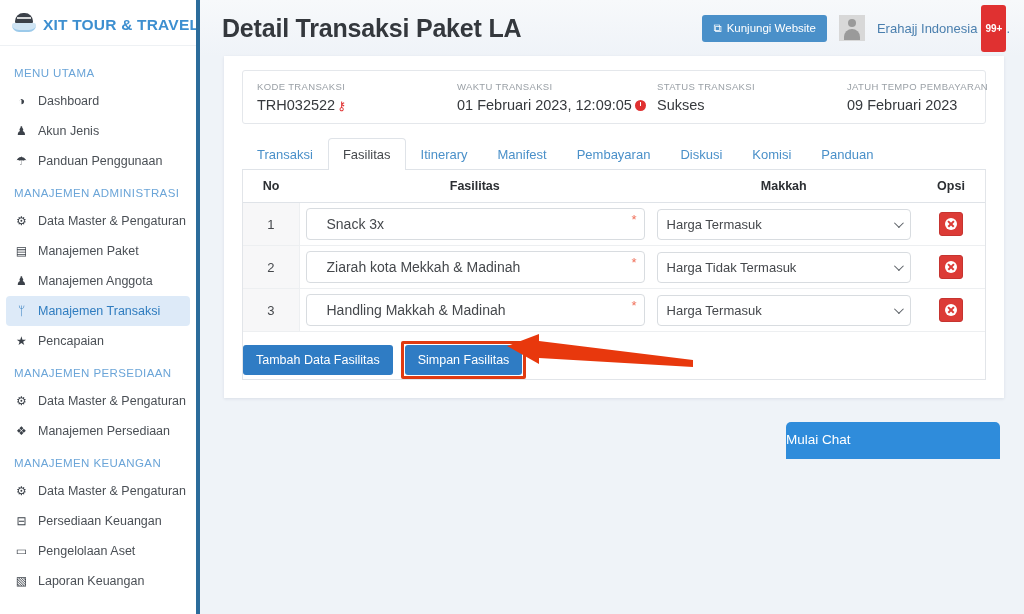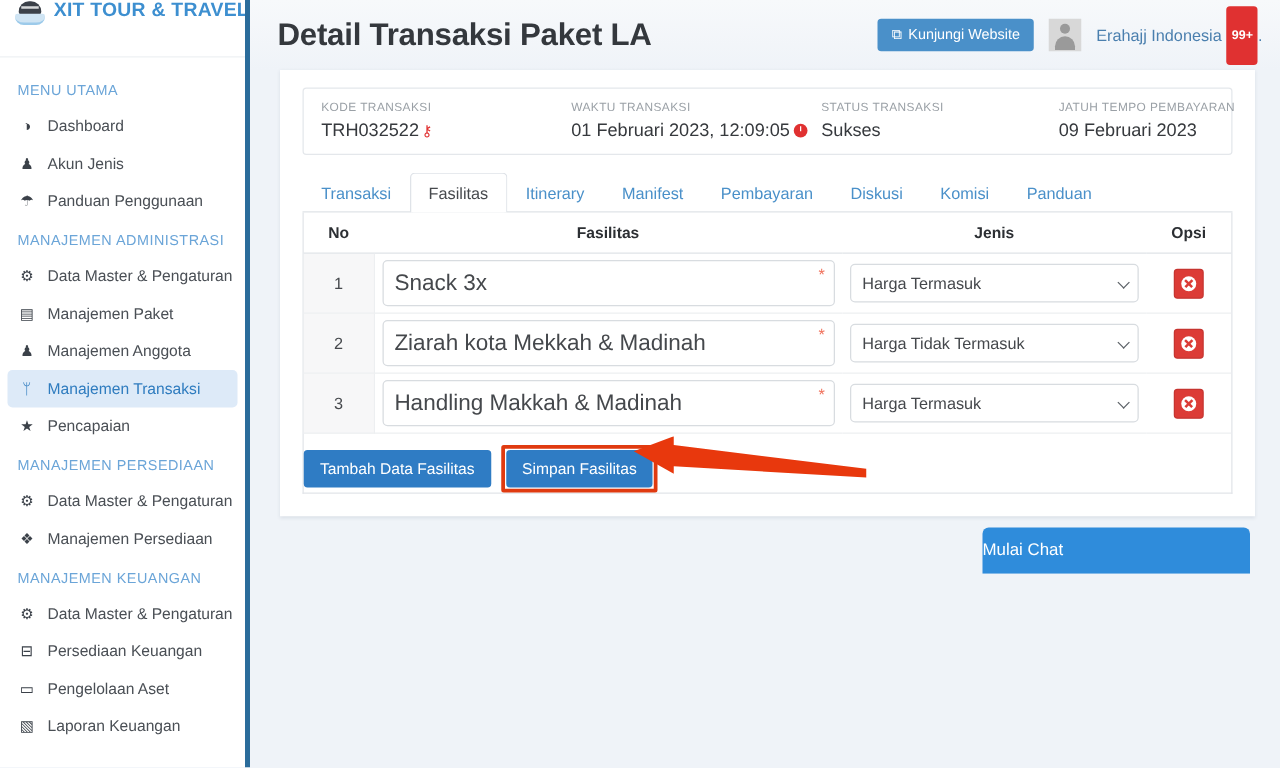--- a/index.html
+++ b/index.html
@@ -18,22 +18,22 @@
     border-right: 4px solid #2b6c9b;
     position: relative;
     flex: 0 0 200px;
     overflow: hidden;
   }
   #sidebar-scroll-accent {
     position: absolute; right: -4px; top: 46px; width: 4px; height: 300px;
     background: #3d8fd0;
   }
   .brand {
-    display: flex; align-items: flex-start; gap: 7px;
-    height: 46px; padding: 0 12px;
+    display: flex; align-items: flex-end; gap: 7px;
+    height: 46px; padding: 11px 12px;
     border-bottom: 1px solid #eef1f4;
   }
   .brand-logo { width: 24px; height: 22px; position: relative; flex: 0 0 24px; }
   .brand-logo .lid {
     position: absolute; left: 3px; top: 1px; width: 18px; height: 11px;
     background: #3b4149; border-radius: 9px 9px 3px 3px;
   }
   .brand-logo .lid::after{
     content:""; position:absolute; left:2px; top:4px; width:14px; height:2px; background:#fff; opacity:.8;
   }
@@ -154,23 +154,23 @@
   th.col-no { width:56px; }
   th.col-opsi { width:68px; }
   td { padding:5px 6px; border-bottom:1px solid #edeff1; vertical-align:middle; }
   td.cell-no {
     text-align:center; font-size:13px; color:#45484c;
     background:#f7f7f8; border-right:1px solid #edeff1; width:56px;
   }
   td.cell-opsi { text-align:center; width:68px; }
   .inp-wrap { position:relative; }
   .txt-input {
-    width:100%; font-size:18px; color:#45484c;
+    width:100%; font-size:14px; color:#45484c;
     border:1px solid #d8dce0; border-radius:4px;
-    padding:7px 22px 7px 9px; font-family:"Liberation Sans", sans-serif;
+    padding:7px 22px 7px 20px; font-family:"Liberation Sans", sans-serif;
     background:#fff; outline:none;
   }
   .req-star {
     position:absolute; right:8px; top:4px; color:#f0705a; font-size:13px;
   }
   .sel-wrap { position:relative; }
   select.sel-input {
     width:100%; font-size:13px; color:#45484c;
     border:1px solid #d8dce0; border-radius:4px;
     padding:7px 26px 7px 9px; background:#fff; appearance:none;
@@ -350,21 +350,21 @@
         <div class="tab">Komisi</div>
         <div class="tab">Panduan</div>
       </div>
 
       <div class="tbl-wrap">
         <table>
           <thead>
             <tr>
               <th class="col-no">No</th>
               <th>Fasilitas</th>
-              <th>Jenis</th>
+              <th>Makkah</th>
               <th class="col-opsi">Opsi</th>
             </tr>
           </thead>
           <tbody>
             <tr>
               <td class="cell-no">1</td>
               <td>
                 <div class="inp-wrap">
                   <input class="txt-input" type="text" value="Snack 3x" style="">
                   <span class="req-star">*</span>

